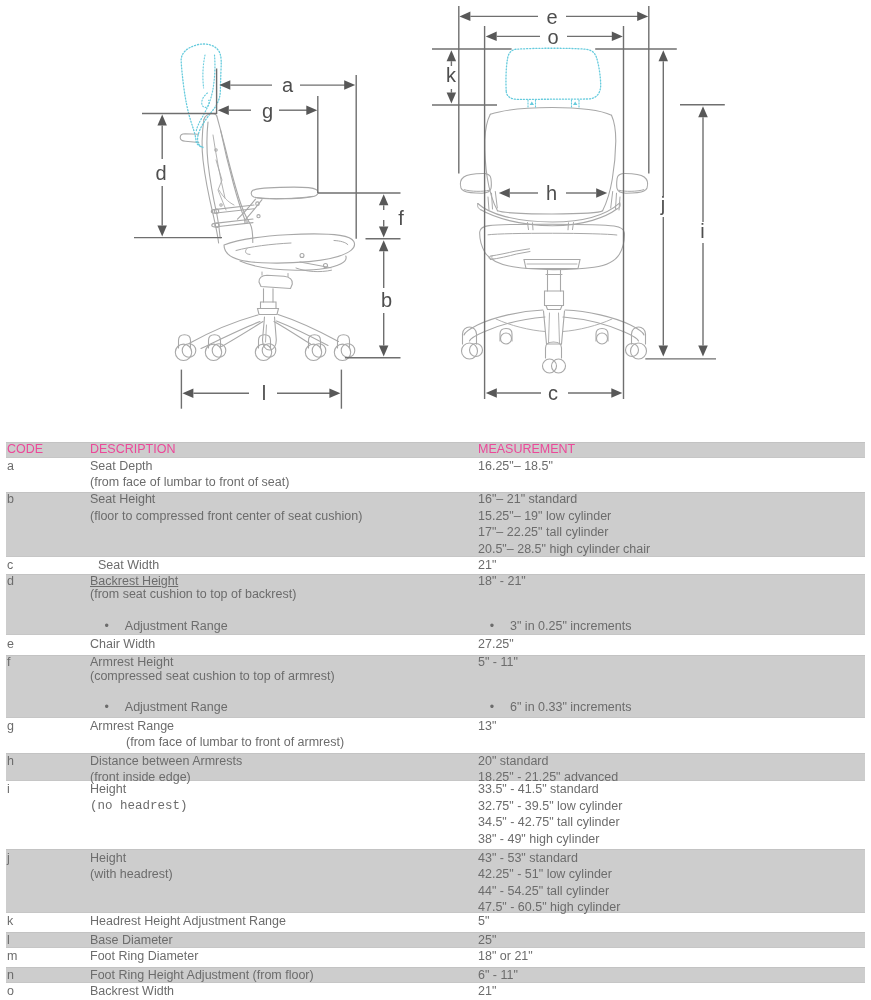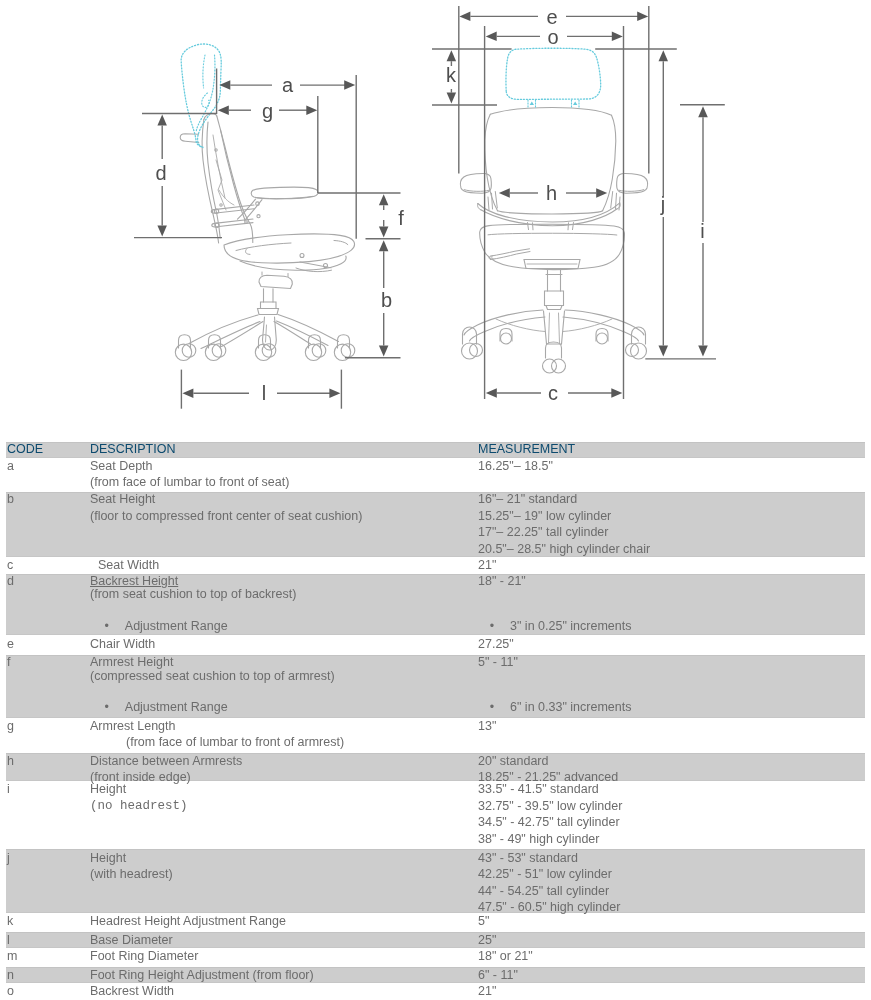--- a/index.html
+++ b/index.html
@@ -1,20 +1,20 @@
 <!DOCTYPE html>
 <html><head><meta charset="utf-8">
 <style>
 html,body{margin:0;padding:0;background:#fff;}
 body{width:871px;height:1000px;position:relative;overflow:hidden;
   font-family:"Liberation Sans",sans-serif;}
 #draw{position:absolute;left:0;top:0;}
 .bar{position:absolute;left:6px;width:858.5px;background:#cdcdcd;box-shadow:inset 0 1px 0 #c3c3c3, inset 0 -1px 0 #c6c6c6;}
 .t{position:absolute;font-size:12.5px;color:#6c6c6c;white-space:pre;line-height:15px;}
-.hd{color:#0c4a6e;}
+.hd{color:#ec4899;}
 </style></head>
 <body>
 <svg id="draw" width="871" height="442" viewBox="0 0 871 442">
 <path d="M203.8,119.8 C205,115.5 209,113.4 213.2,113.8 C215,114 216.3,114.7 216.8,116" stroke="#a8a8a8" stroke-width="1.1" fill="none" stroke-linecap="round"></path>
 <path d="M216.8,116 C218.9,124 221.8,134 224.5,145 C228.5,161.5 233.5,181 239,198.5 C243,211 247,219 250.2,224 C252.2,227.5 252.8,236 252.8,242.5" stroke="#a8a8a8" stroke-width="1.1" fill="none" stroke-linecap="round"></path>
 <path d="M203.8,119.8 C202,133 201.6,148 203,160 C204.8,176 208.5,195 213,214 C215.5,225 217.8,235 218.6,243" stroke="#a8a8a8" stroke-width="1.1" fill="none" stroke-linecap="round"></path>
 <path d="M208,122 C206.5,136 206.6,150 208,163 C209.8,179 213,197 217,215 C218.4,222 219.6,231 220.2,238" stroke="#a8a8a8" stroke-width="1.1" fill="none" stroke-linecap="round"></path>
 <path d="M220.5,130 C224,147 228.5,166 233.5,184 C237.5,199 241.5,211 244.8,219.5" stroke="#a8a8a8" stroke-width="1.1" fill="none" stroke-linecap="round"></path>
 <path d="M213,135 C216,155 220,177 225,198" stroke="#a8a8a8" stroke-width="0.9" fill="none" stroke-linecap="round"></path>
 <path d="M216,160 L222,180 L218,190 L226,210" stroke="#a8a8a8" stroke-width="0.85" fill="none" stroke-linecap="round"></path>
@@ -262,21 +262,21 @@
 <div class="bar" style="top:654.6px;height:63.5px;"></div>
 <div class="t" style="left:7px;top:655.4px;">f</div>
 <div class="t" style="left:90px;top:655.4px;text-align:right;">Armrest Height</div>
 <div class="t" style="left:90px;top:668.6px;">(compressed seat cushion to top of armrest)</div>
 <div class="t" style="left:104.6px;top:699.9px;">•</div>
 <div class="t" style="left:124.8px;top:699.9px;">Adjustment Range</div>
 <div class="t" style="left:478px;top:655.4px;">5" - 11"</div>
 <div class="t" style="left:489.7px;top:699.9px;">•</div>
 <div class="t" style="left:510.0px;top:699.9px;">6" in 0.33" increments</div>
 <div class="t" style="left:7px;top:718.9px;">g</div>
-<div class="t" style="left:90px;top:718.9px;">Armrest Length</div>
+<div class="t" style="left:90px;top:718.9px;">Armrest Range</div>
 <div class="t" style="left:90px;top:735.4px;margin-left:36px;">(from face of lumbar to front of armrest)</div>
 <div class="t" style="left:478px;top:718.9px;">13"</div>
 <div class="bar" style="top:752.9px;height:28.1px;"></div>
 <div class="t" style="left:7px;top:753.5px;">h</div>
 <div class="t" style="left:90px;top:753.5px;">Distance between Armrests</div>
 <div class="t" style="left:90px;top:770.0px;">(front inside edge)</div>
 <div class="t" style="left:478px;top:753.5px;">20" standard</div>
 <div class="t" style="left:478px;top:770.0px;">18.25" - 21.25" advanced</div>
 <div class="t" style="left:7px;top:782.3px;">i</div>
 <div class="t" style="left:90px;top:782.3px;">Height</div>

